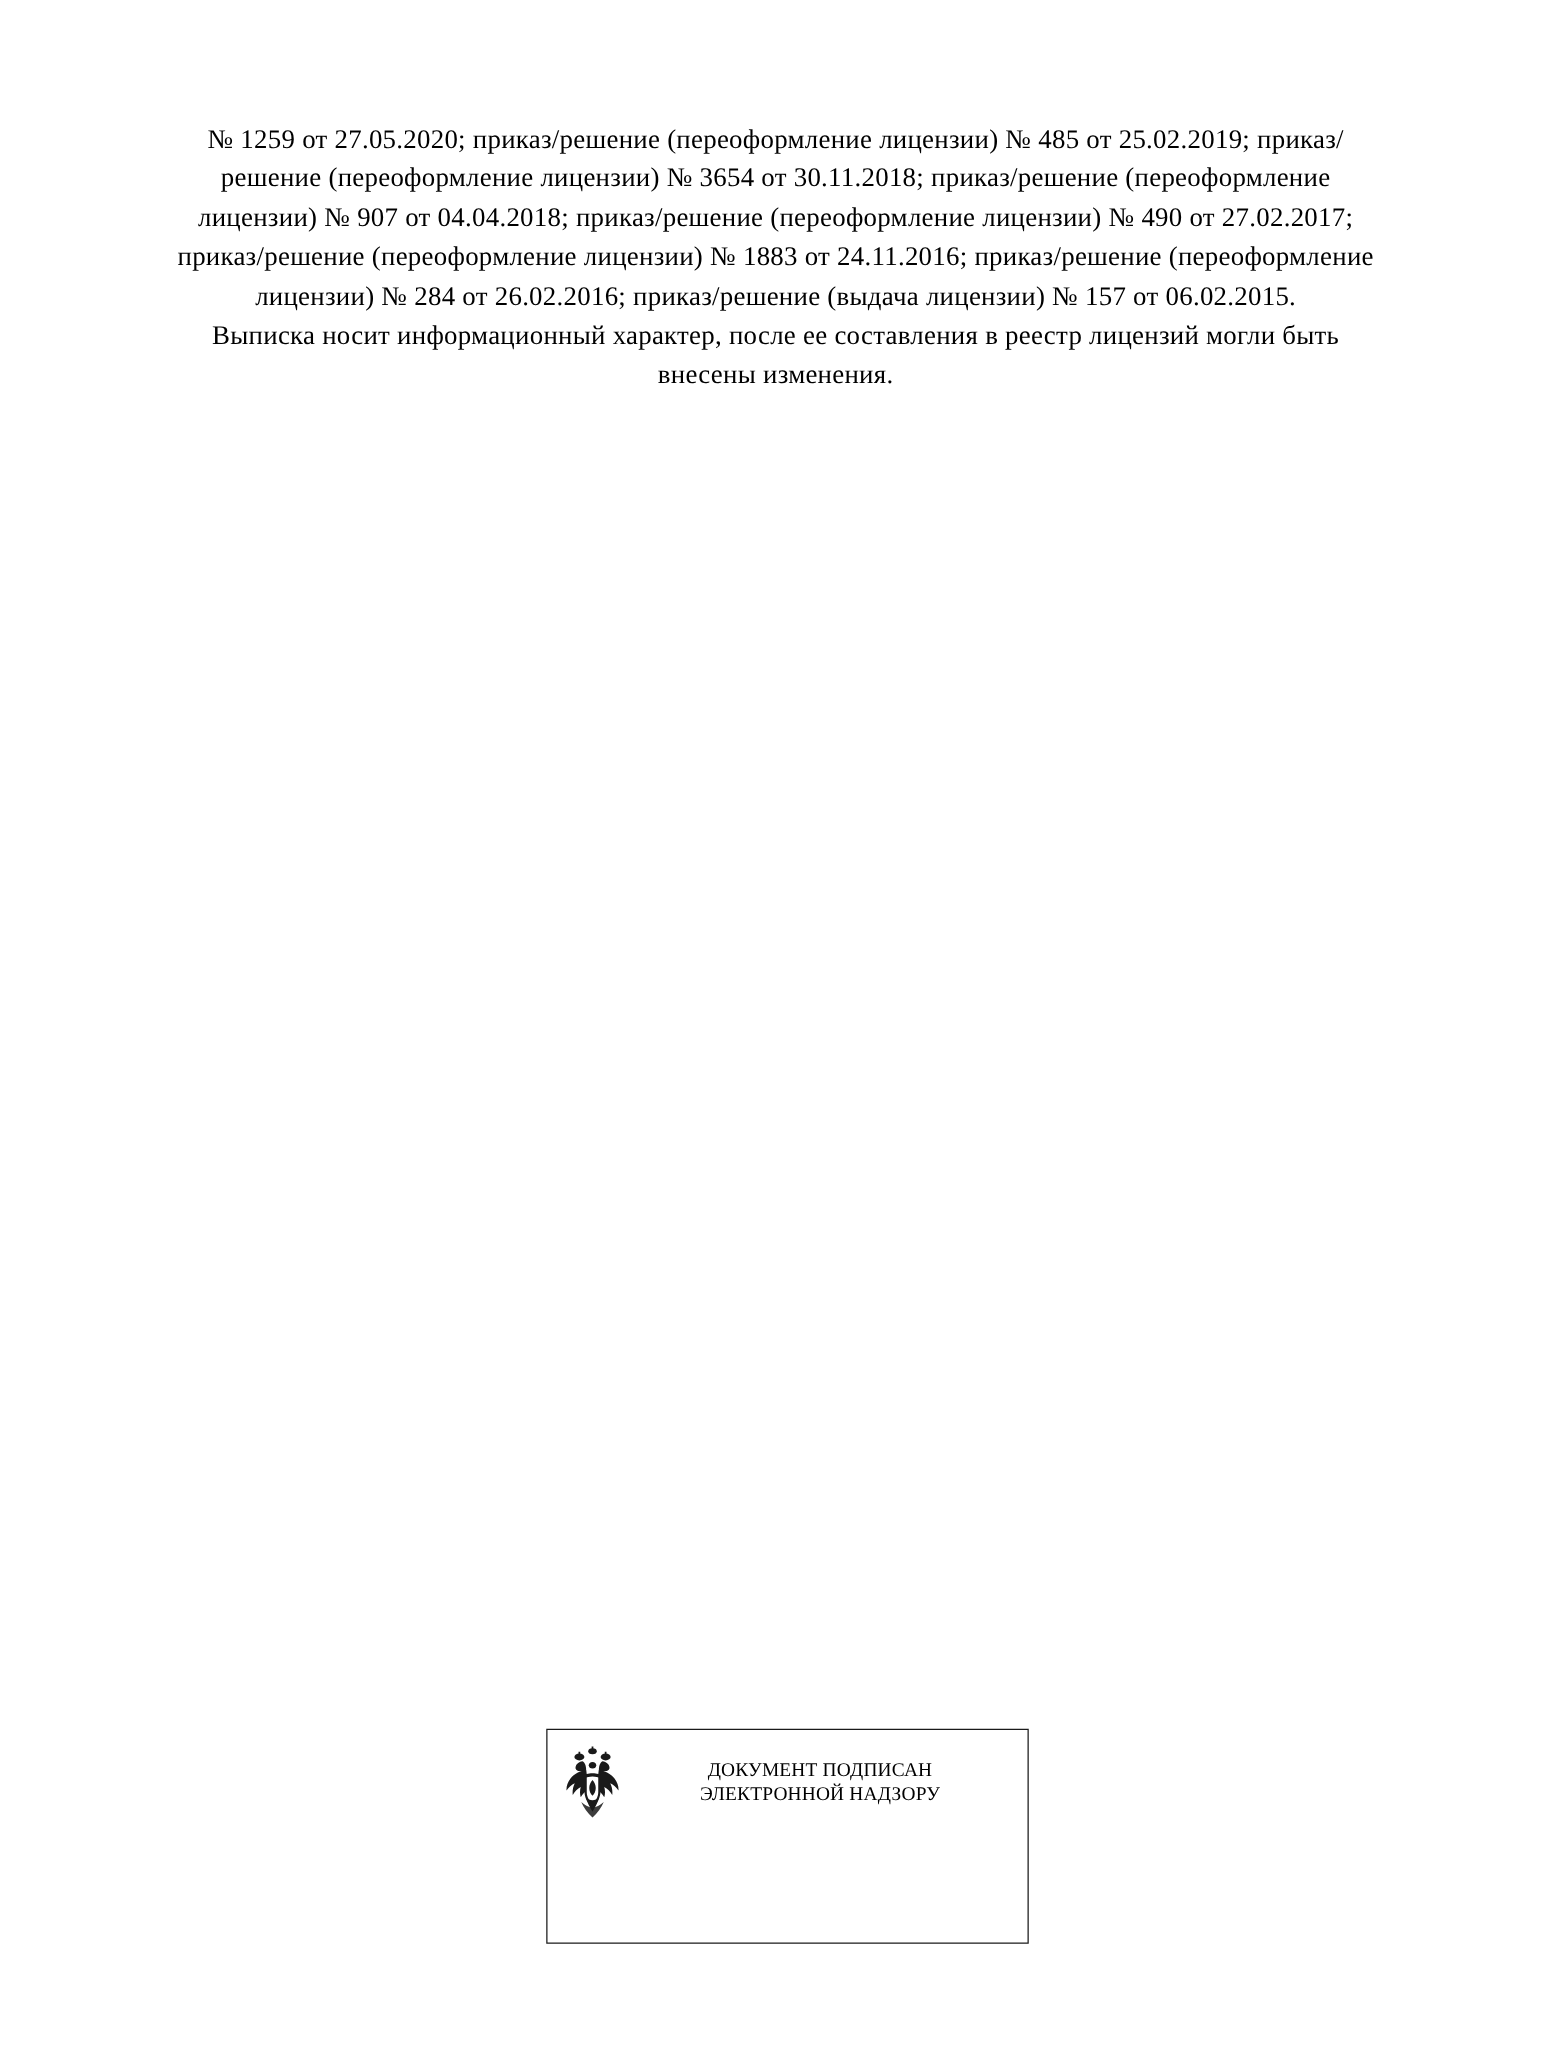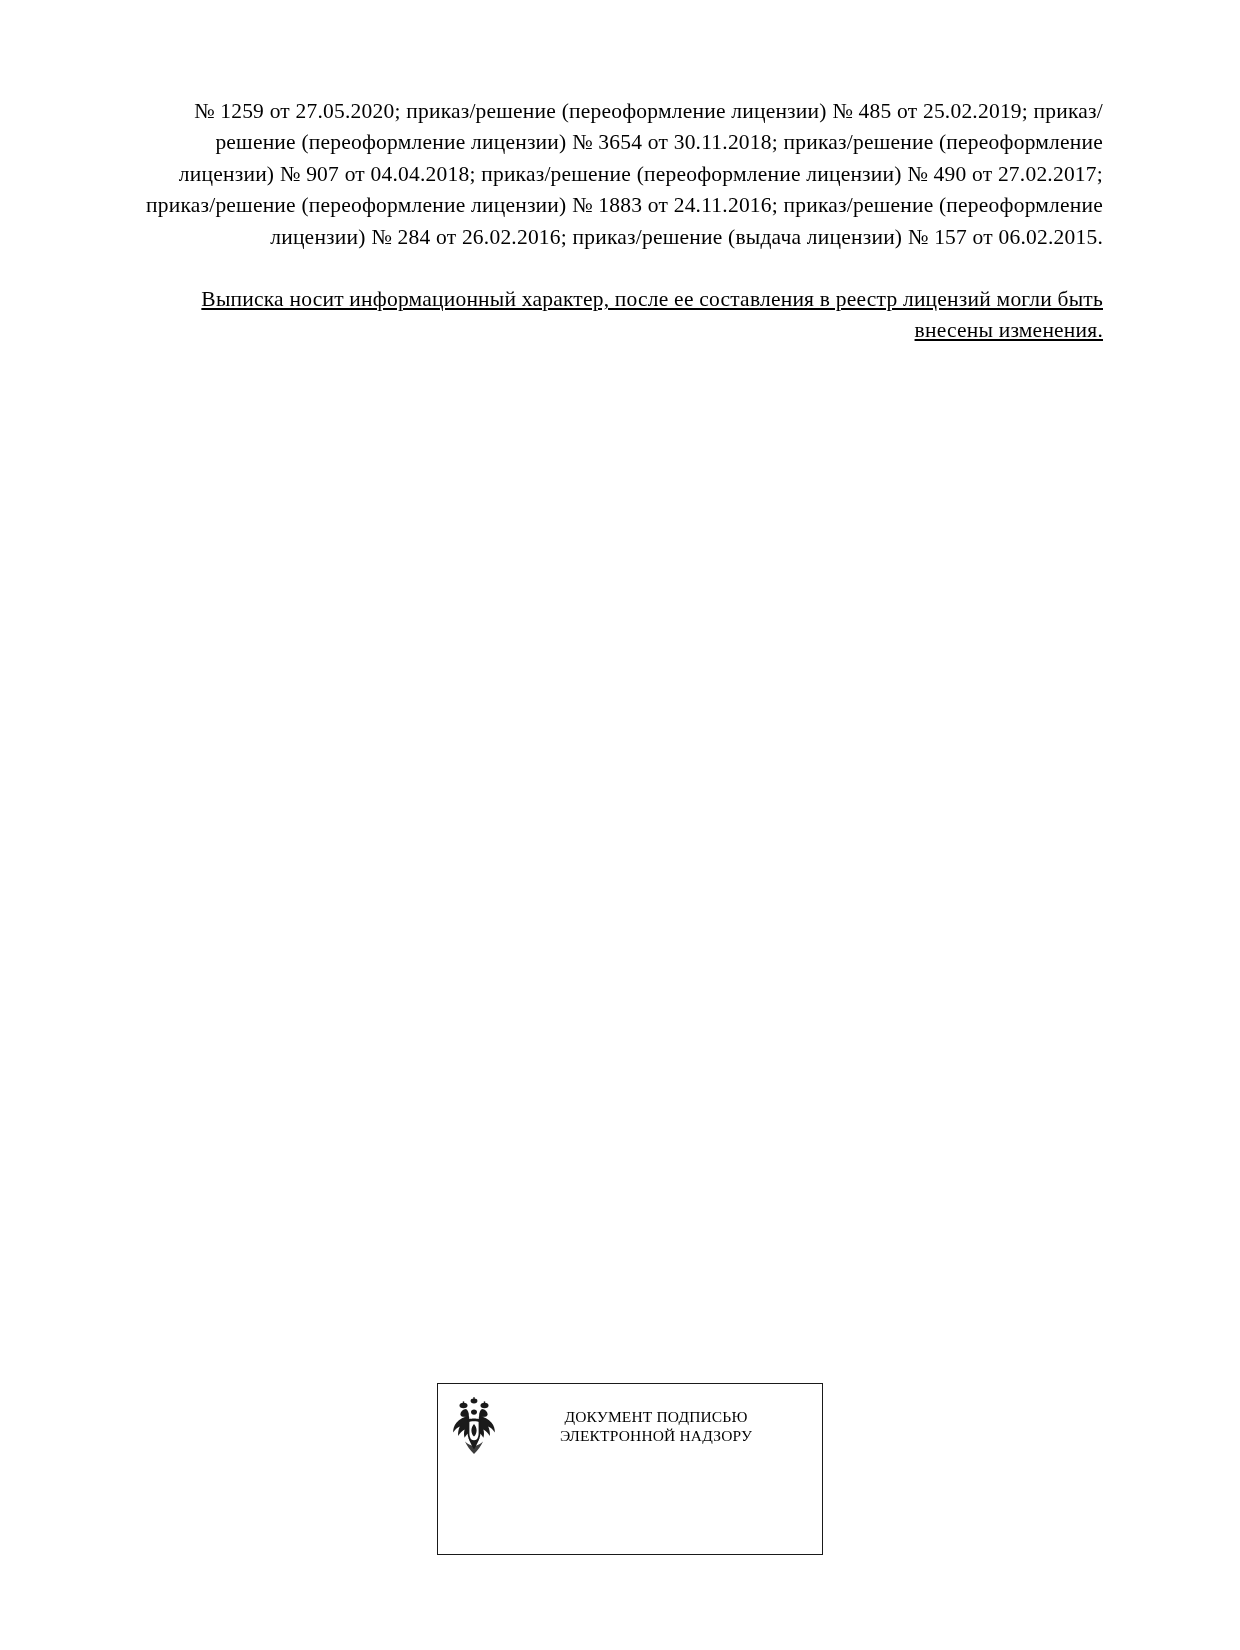--- a/index.html
+++ b/index.html
@@ -26,28 +26,26 @@
   .content {
     position: absolute;
     left: 138px;
     top: 96px;
     width: 965px;
   }
 
   .para {
     font-size: 21.5px;
     line-height: 31.4px;
-    text-align: right;
+    text-align: center;
     margin: 0;
     letter-spacing: 0.01em;
   }
 
   .para + .para {
-    margin-top: 31px;
-    text-decoration: underline;
   }
 
   
   .stamp {
     position: absolute;
     left: 437px;
     top: 1383px;
     width: 386px;
     height: 172px;
     border: 1.5px solid #1a1a1a;
@@ -135,21 +133,21 @@
             <path d="M26 23.5 c-3.6 0-6.4 1-6.4 1 l0 13.8 c0 5.6 3.2 9.4 6.4 11.4 3.2-2 6.4-5.8 6.4-11.4 l0-13.8 s-2.8-1-6.4-1z"></path>
             <path d="M26 26.2 c-2.6 0-4.6 0.7-4.6 0.7 l0 11.6 c0 4.4 2.4 7.4 4.6 9 2.2-1.6 4.6-4.6 4.6-9 l0-11.6 s-2-0.7-4.6-0.7z" fill="#ffffff"></path>
             <path d="M26 29 c-1.6 1.8-2.6 4-2.6 6.4 0 2.6 1.1 4.8 2.6 6.2 1.5-1.4 2.6-3.6 2.6-6.2 0-2.4-1-4.6-2.6-6.4z"></path>
 
             <path d="M20.5 43 c1.4 4 3.2 7.8 5.5 11.4 2.3-3.6 4.1-7.4 5.5-11.4 -1.8 1.4-3.6 2.2-5.5 2.2 -1.9 0-3.7-0.8-5.5-2.2z"></path>
             <path d="M17 46.5 c2 4.6 5 8.8 9 12.4 4-3.6 7-7.8 9-12.4 -2.6 2.4-5.6 4-9 4.6 -3.4-0.6-6.4-2.2-9-4.6z" opacity="0.85"></path>
           </g>
         </svg>
       </span>
       <span class="stamp-title">
-        <span>ДОКУМЕНТ ПОДПИСЬЮ</span><br>
+        <span>ДОКУМЕНТ ПОДПИСАН</span><br>
         <span>ЭЛЕКТРОННОЙ НАДЗОРУ</span>
       </span>
     </div>
     <div class="stamp-lines clip">
     </div>
   </div>
 
 </div>
 
 </body></html>

